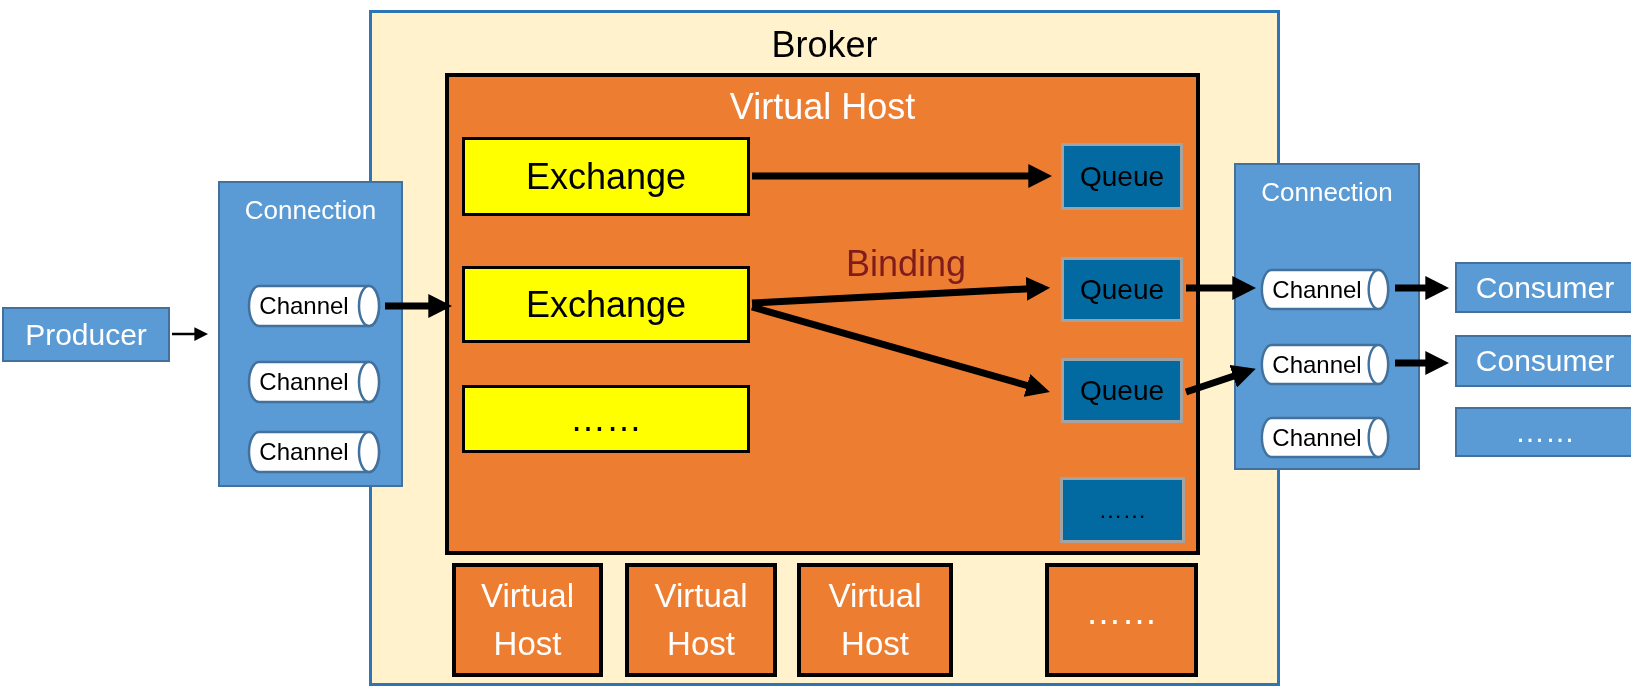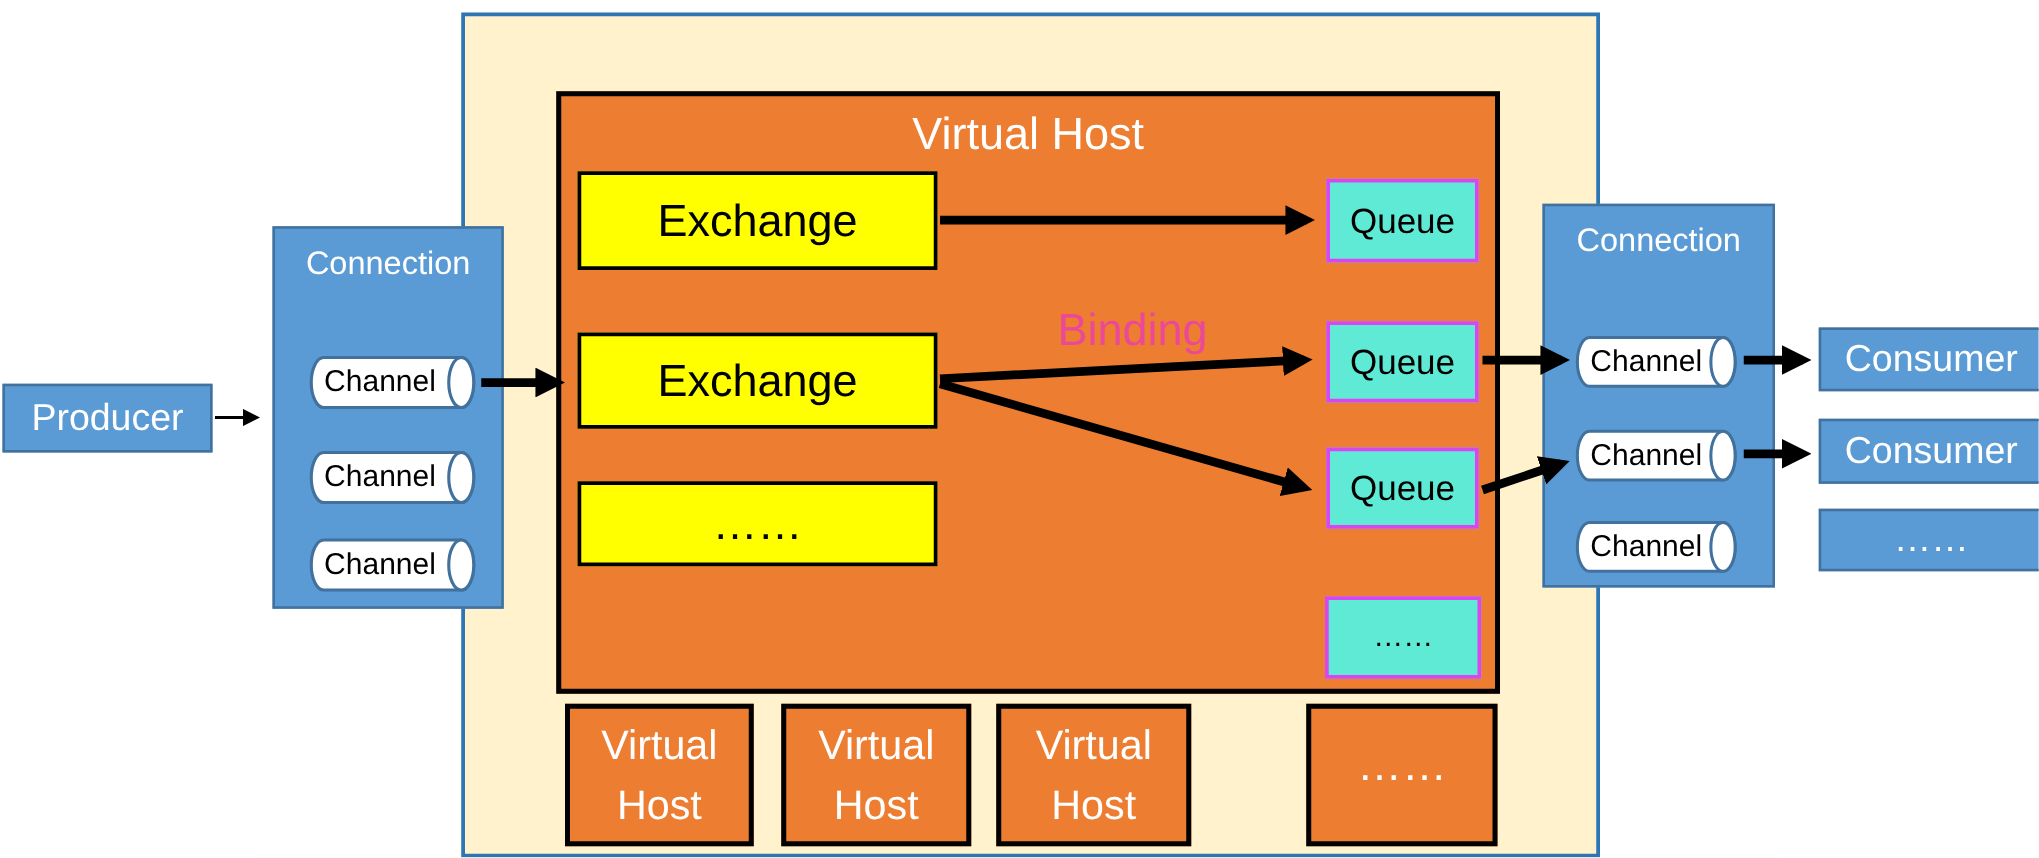--- a/index.html
+++ b/index.html
@@ -28,21 +28,21 @@
   }
   
   .exchange{
     left:462px;width:288px;background:var(--yellow,#FFFF00);
     border:3px solid #000;z-index:3;
     display:flex;align-items:center;justify-content:center;
     font-size:36px;color:#000;text-align:right;
   }
   
   .queue{
-    left:1061px;width:122px;background:#5eead4;border:3px solid #d946ef;z-index:3;
+    left:1061px;width:122px;background:#0369a1;border:3px solid #a3a3a3;z-index:3;
     display:flex;align-items:center;justify-content:center;
     font-size:28px;color:#000;
   }
   
   .vh-small{
     top:563px;height:114px;background:var(--orange,#ED7D31);
     border:4px solid #000;z-index:2;
     display:flex;align-items:center;justify-content:center;text-align:center;
     font-size:33px;line-height:1.45;color:#fff;
   }
@@ -59,34 +59,35 @@
   }
   
   .channel{z-index:4;}
   .channel svg{position:absolute;left:0;top:0;}
   .channel-label{
     position:absolute;left:0;top:0;width:118px;height:100%;
     display:flex;align-items:center;justify-content:center;
     font-size:24px;color:#000;
   }
   .binding-label{
-    left:846px;top:243px;font-size:36px;color:#ec4899;z-index:5;
+    left:846px;top:243px;font-size:36px;color:#7f1d1d;z-index:5;
   }
   .dots-sm{font-size:24px;}
   .dots-lg{font-size:36px;}
   .dots-md{font-size:30px;}
   .orange-dots{padding-bottom:16px;}
   .arrows{position:absolute;left:0;top:0;z-index:10;pointer-events:none;}
 </style>
 </head>
 <body>
 
 <div class="canvas">
 
   <div class="abs broker"></div>
+  <div class="abs broker-title">Broker</div>
 
   <div class="abs vhost"></div>
   <div class="abs vhost-title">Virtual Host</div>
 
   <div class="abs exchange" style="top:137px;height:79px;">
     <span>Exchange</span>
   </div>
   <div class="abs exchange" style="top:266px;height:77px;">
     <span>Exchange</span>
   </div>

